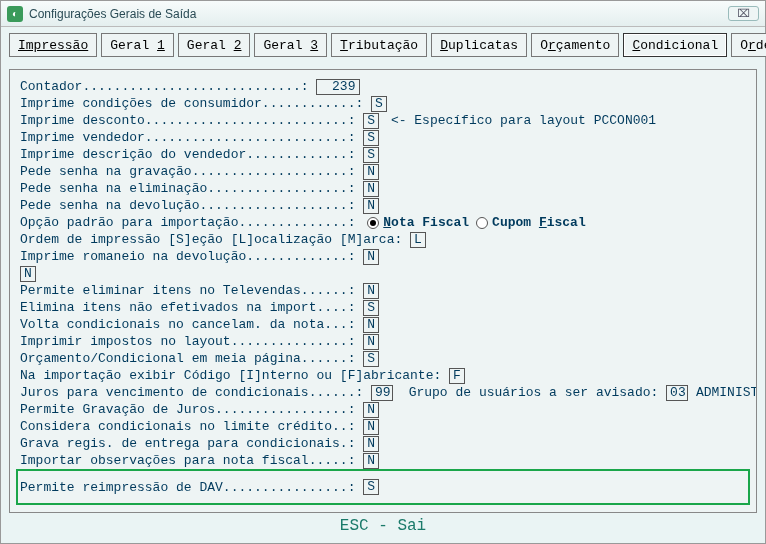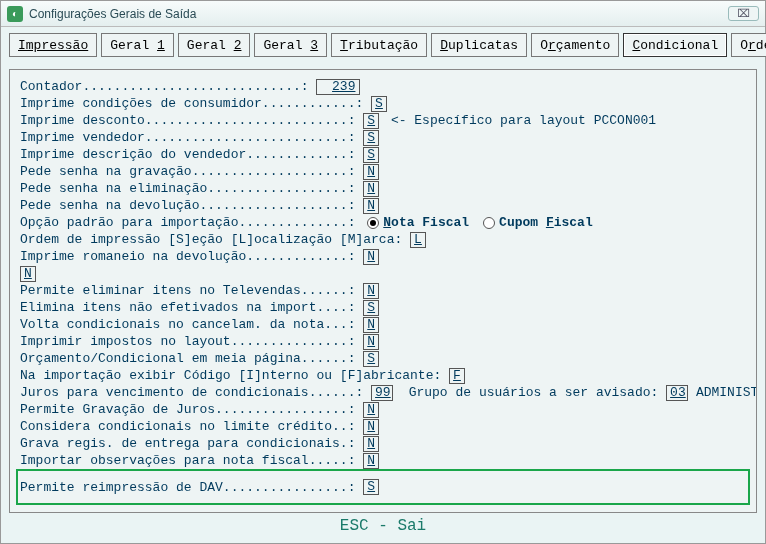--- a/index.html
+++ b/index.html
@@ -87,26 +87,25 @@
   .fieldbox {
     border: 1px solid #555;
     background: #eef4f4;
     min-width: 14px;
     height: 16px;
     padding: 0 3px;
     text-align: center;
     color:#003a5d;
     display:inline-block;
     line-height:14px;
-    text-decoration:underline;
   }
   .wide { min-width: 44px; text-align:right; padding:0 4px;}
   .mid { min-width: 22px; text-align:center;}
   .note { color:#003a5d; margin-left:4px;}
-  .radio-group { display:flex; align-items:center; gap:14px; margin-left:4px; font-family:"Courier New",monospace;}
+  .radio-group { display:flex; align-items:center; gap:7px; margin-left:4px; font-family:"Courier New",monospace;}
   .radio { display:flex; align-items:center; gap:4px; font-weight:bold; color:#003a5d;}
   .radio .dot {
     width:12px;height:12px;border:1px solid #555;border-radius:50%;display:inline-flex;align-items:center;justify-content:center;background:#fff;
   }
   .radio .dot.sel::after{content:"";width:6px;height:6px;background:#000;border-radius:50%;}
   .radio u{text-decoration:underline;}
   .highlight {
     border: 2px solid #1aa64a;
     margin: 0 -4px;
     padding: 16px 2px;

